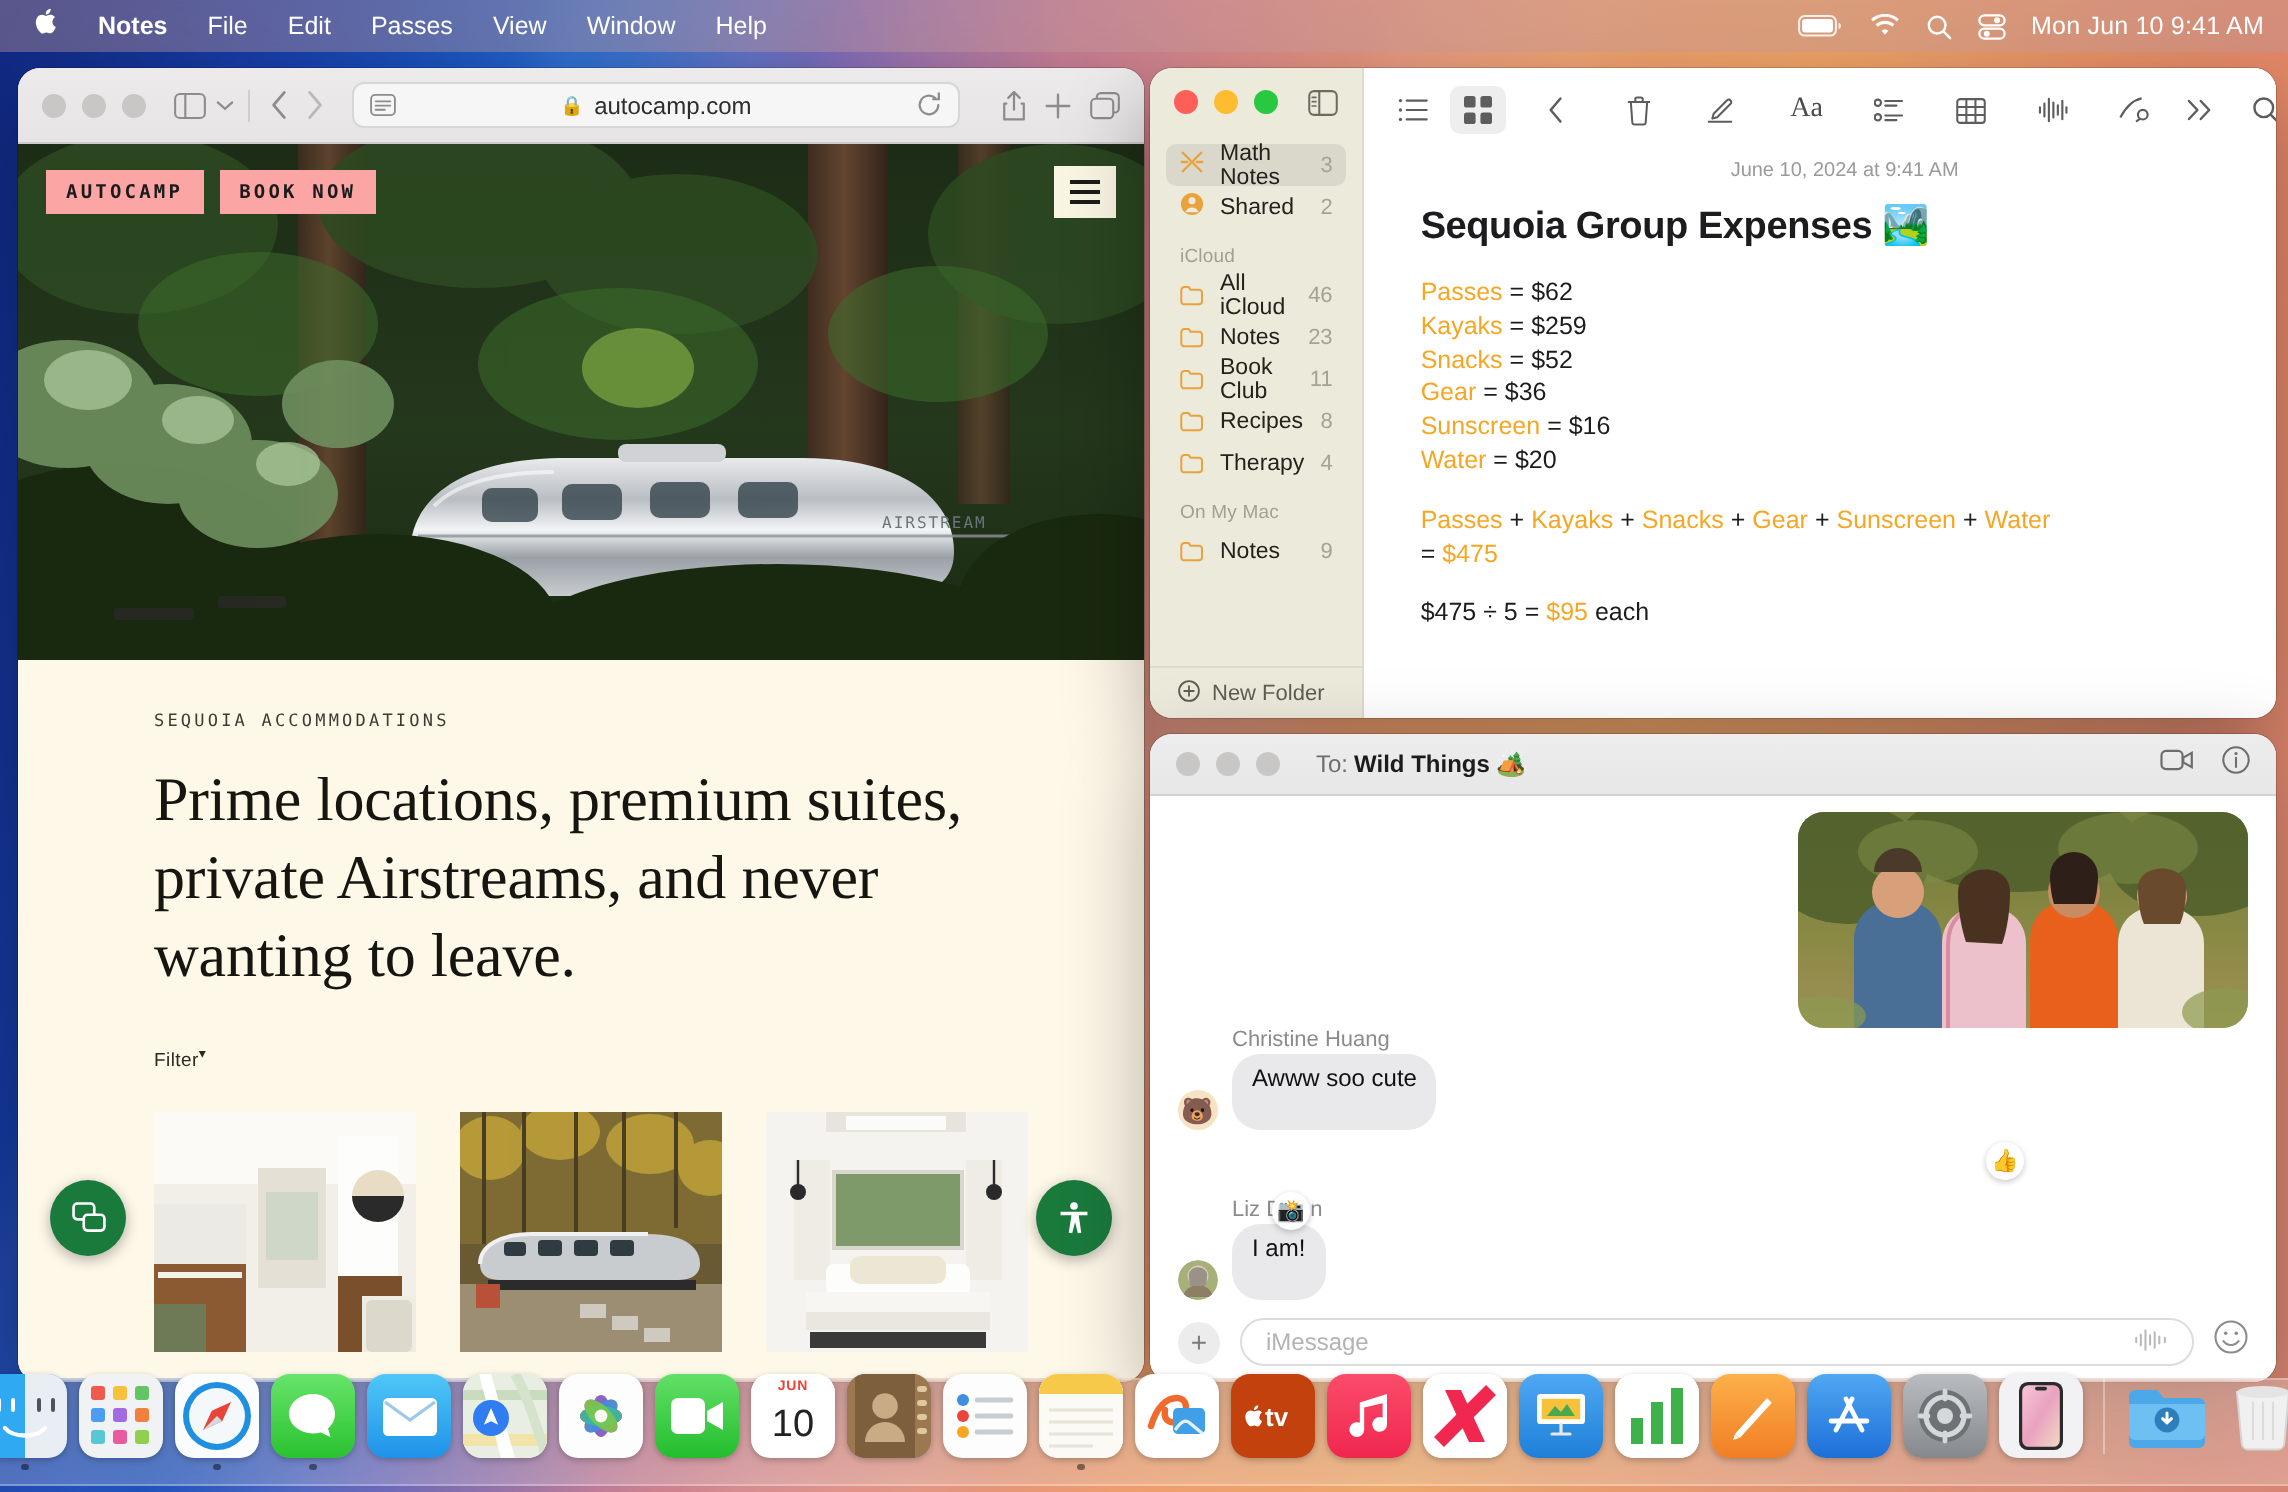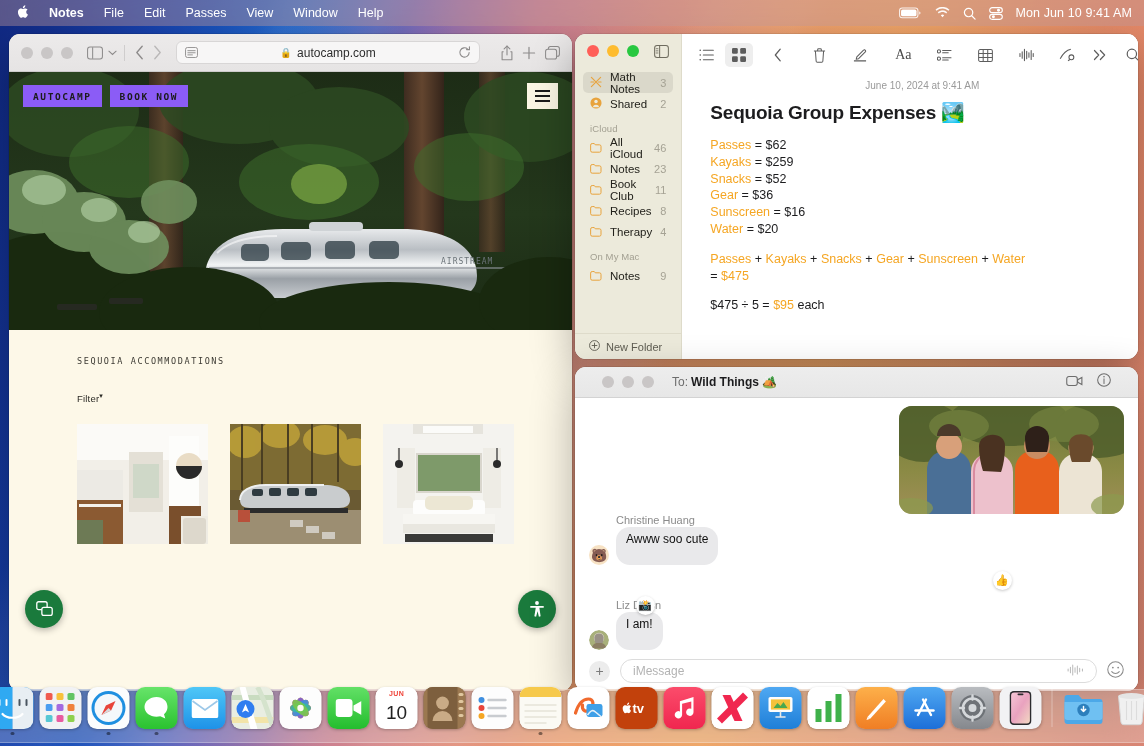--- a/index.html
+++ b/index.html
@@ -95,21 +95,21 @@
   }
   .addr-center { position:absolute; left:0; right:0; display:flex; align-items:center; justify-content:center; gap:5px; }
   .lock { font-size:9.5px; }
 
   .sf-hero {
     height:258px; position:relative; overflow:hidden;
     background:#243018;
   }
   .hero-art { position:absolute; inset:0; }
   .chip {
-    background:#8b5cf6; color:#1b1b1b;
+    background:#fca5a5; color:#1b1b1b;
     font-family:"DejaVu Sans Mono", monospace;
     font-size:9.5px; font-weight:700; letter-spacing:1.6px;
     padding:6px 10px 5px;
   }
   .hero-nav { position:absolute; top:13px; left:14px; display:flex; gap:8px; }
   .hamburger {
     position:absolute; top:11px; right:14px;
     width:31px; height:26px; background:#fbf6e4;
     display:flex; flex-direction:column; align-items:center; justify-content:center; gap:3.5px;
   }
@@ -190,21 +190,21 @@
   #messages {
     position:absolute; left:575px; top:367px; width:563px; height:324px;
     border-radius:11px; overflow:hidden; background:#fff;
     box-shadow: 0 14px 44px rgba(0,0,0,.32), 0 0 0 .5px rgba(0,0,0,.16);
     z-index:30;
     display:flex; flex-direction:column;
   }
   .ms-titlebar {
     height:31px; background:linear-gradient(#ededed,#e7e7e7);
     border-bottom:.5px solid #d3d3d3;
-    display:flex; align-items:center; padding:0 27px; gap:8px;
+    display:flex; align-items:center; padding:0 13px; gap:8px;
   }
   .ms-to { margin-left:10px; font-size:12px; color:#6d6d6d; }
   .ms-to b { color:#1c1c1e; font-weight:600; margin-left:3px; }
   .ms-tb-right { margin-left:auto; display:flex; align-items:center; gap:14px; color:#6d6d6d; }
   .ms-thread { flex:1; position:relative; padding:8px 14px 0; overflow:hidden; }
   .photo-msg { width:225px; height:108px; border-radius:13px; overflow:hidden; margin-left:auto; position:relative; }
   .msg-row { display:flex; align-items:flex-end; gap:7px; margin-top:12px; }
   .avatar { width:20px; height:20px; border-radius:50%; overflow:hidden; flex:none; position:relative; }
   .sender { font-size:11px; color:#8b8b8b; margin-left:27px; margin-bottom:1px; }
   .bubble {
@@ -455,20 +455,21 @@
     </div>
     <div class="hamburger">
       <i></i>
         <i></i>
         <i></i>
     </div>
   </div>
 
   <div class="sf-body">
     <div class="eyebrow">SEQUOIA ACCOMMODATIONS</div>
+    <div class="headline">Prime locations, premium suites, private Airstreams, and never wanting to leave.</div>
     <div class="filter"><span>Filter</span><sup>▾</sup></div>
     <div class="cards">
       <div class="card">
         <svg viewBox="0 0 131 120" width="131" height="120">
           <rect width="131" height="120" fill="#f2efe8"></rect>
           <path d="M0 0h131v36H0z" fill="#fbfaf7"></path>
           <rect x="0" y="46" width="46" height="30" fill="#eceae4"></rect>
           <rect x="0" y="76" width="46" height="44" fill="#8b5a32"></rect>
           <rect x="2" y="80" width="42" height="3" fill="#f5f2ec"></rect>
           <rect x="52" y="28" width="34" height="60" fill="#e4e0d6"></rect>

